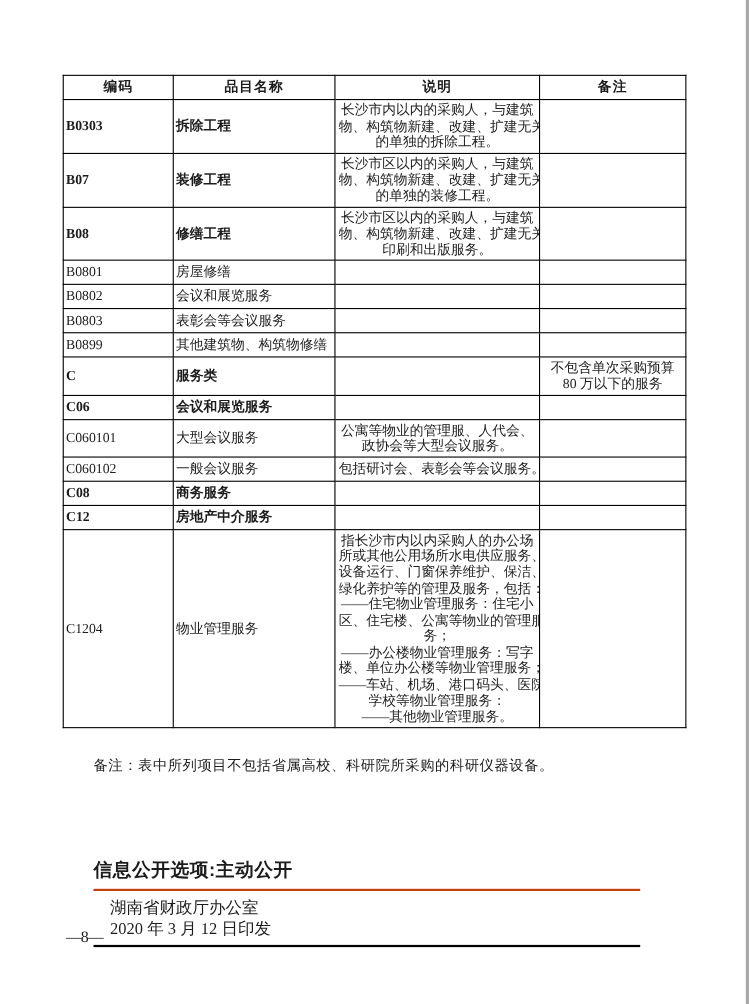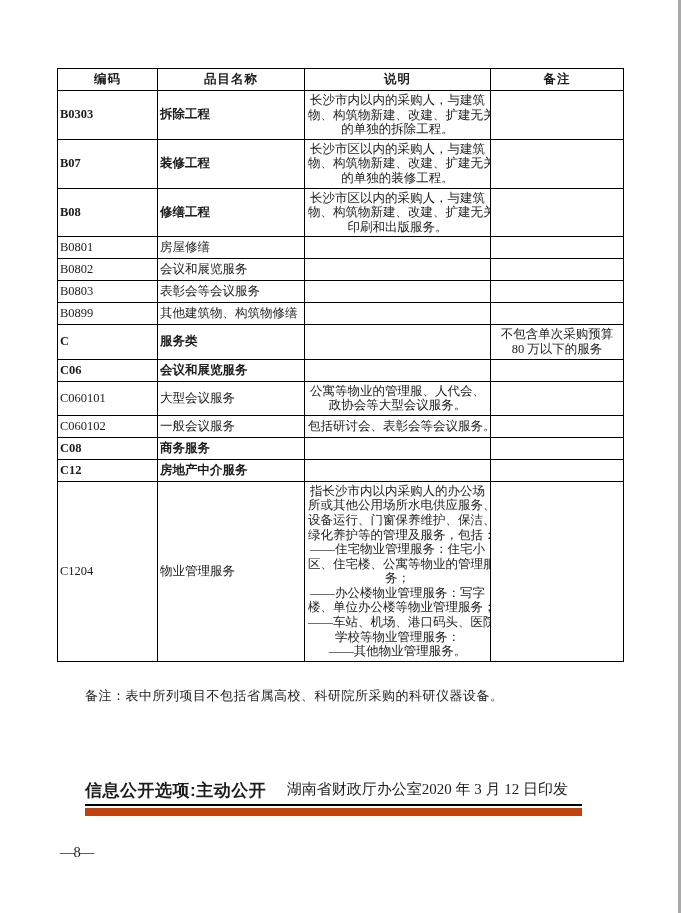--- a/index.html
+++ b/index.html
@@ -59,32 +59,33 @@
   }
   .disclosure-line {
     position: absolute; left: 85px; top: 779px;
     width: 497px;
     box-sizing: border-box;
     font-family: "Liberation Sans", "DejaVu Sans", sans-serif;
     font-weight: bold;
     font-size: 17px;
     letter-spacing: 0.5px;
     padding-bottom: 6px;
-    border-bottom: 8px solid #c2410c;
+    border-bottom: 2px solid #c2410c;
   }
   .issuer-row {
-    position: absolute; left: 85px; top: 780px;
+    position: absolute; left: 85px; top: 816px;
     width: 497px;
     box-sizing: border-box;
     display: flex;
     justify-content: flex-end;
     align-items: baseline;
     font-size: 15px;
     padding: 0 14px 5px 15px;
     border-bottom: 2.5px solid #000;
+    flex-direction: column;
   }
   .page-number {
     position: absolute; left: 60px; top: 844px;
     font-size: 14.5px;
     letter-spacing: -1px;
   }
 </style>
 </head>
 <body>
 

